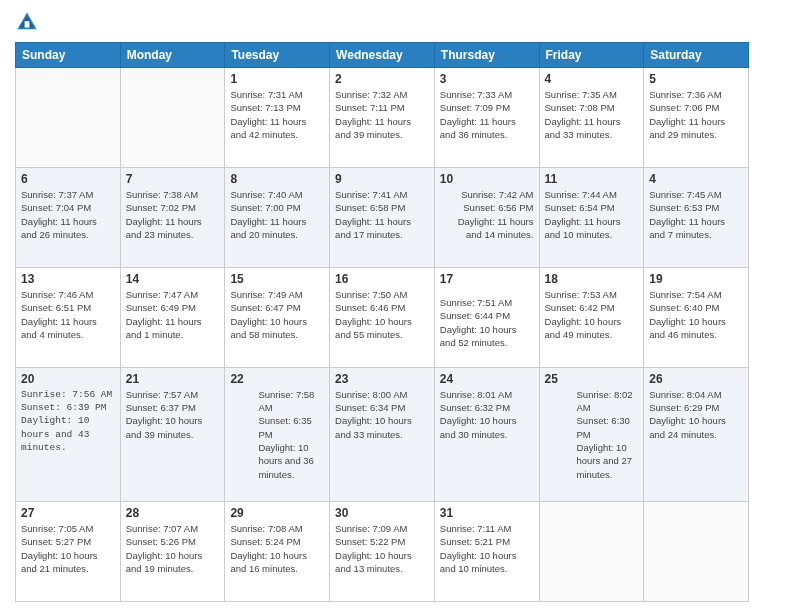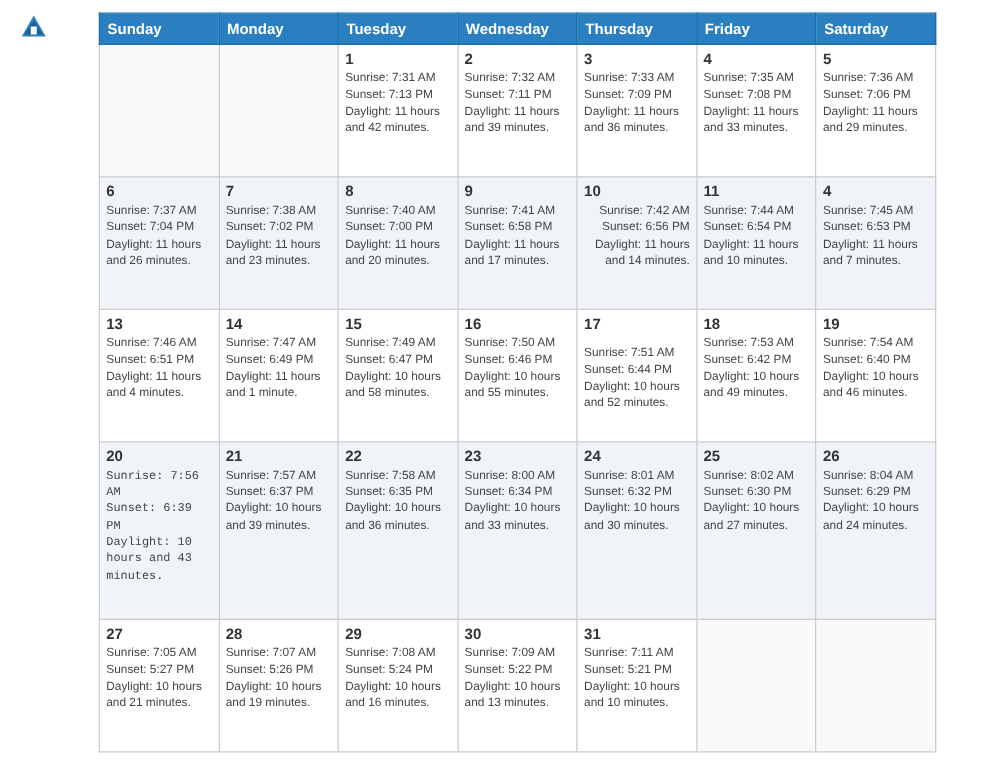--- a/index.html
+++ b/index.html
@@ -8,22 +8,21 @@
       height: 612px;
       font-family: Arial, sans-serif;
       background: #fff;
       overflow: hidden;
     }
     .page {
       width: 764px;
       height: 612px;
       padding: 10px 15px;
       display: flex;
-      flex-direction: row;
-      gap: 36px;
+      flex-direction: column;
     }
     .header {
       display: flex;
       justify-content: space-between;
       align-items: flex-start;
       margin-bottom: 8px;
     }
     .logo {
       display: flex;
       align-items: center;
@@ -267,39 +266,39 @@
 Daylight: 10 hours and 43 minutes.</div>
           </td>
           <td>
             <span class="day-number">21</span>
             <div class="day-info" style="white-space: pre-line;">Sunrise: 7:57 AM
 Sunset: 6:37 PM
 Daylight: 10 hours and 39 minutes.</div>
           </td>
           <td>
             <span class="day-number">22</span>
-            <div class="day-info" style="white-space: pre-line;">Sunrise: 7:58 AM
+            <div class="day-info" style="white-space: pre-line; margin-left: 28px;">Sunrise: 7:58 AM
 Sunset: 6:35 PM
 Daylight: 10 hours and 36 minutes.</div>
           </td>
           <td>
             <span class="day-number">23</span>
             <div class="day-info" style="white-space: pre-line;">Sunrise: 8:00 AM
 Sunset: 6:34 PM
 Daylight: 10 hours and 33 minutes.</div>
           </td>
           <td>
             <span class="day-number">24</span>
             <div class="day-info" style="white-space: pre-line;">Sunrise: 8:01 AM
 Sunset: 6:32 PM
 Daylight: 10 hours and 30 minutes.</div>
           </td>
           <td>
             <span class="day-number">25</span>
-            <div class="day-info" style="white-space: pre-line;">Sunrise: 8:02 AM
+            <div class="day-info" style="white-space: pre-line; margin-left: 32px;">Sunrise: 8:02 AM
 Sunset: 6:30 PM
 Daylight: 10 hours and 27 minutes.</div>
           </td>
           <td>
             <span class="day-number">26</span>
             <div class="day-info" style="white-space: pre-line;">Sunrise: 8:04 AM
 Sunset: 6:29 PM
 Daylight: 10 hours and 24 minutes.</div>
           </td>
         </tr>

